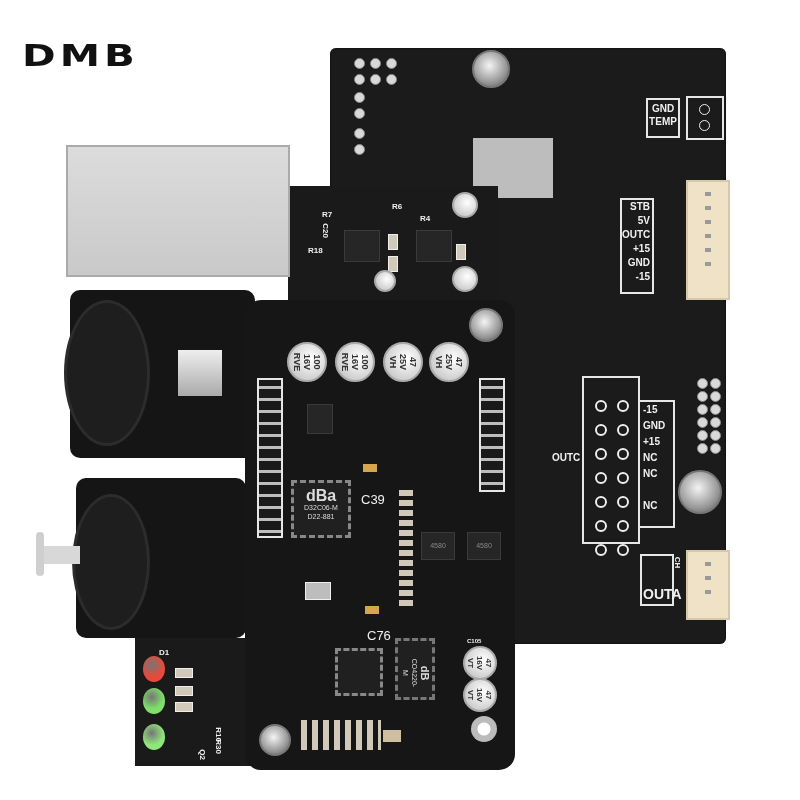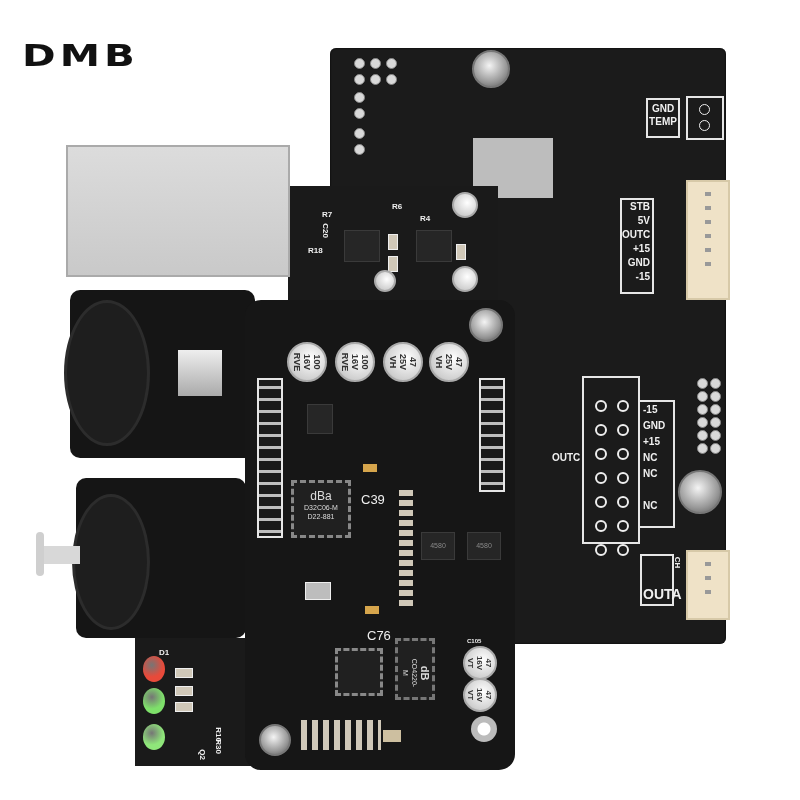--- a/index.html
+++ b/index.html
@@ -202,21 +202,21 @@
       </div>
   </div>
 
   <div class="abs box" style="left:12px;top:78px;width:22px;height:156px;background:repeating-linear-gradient(180deg,#1a1a1a 0 6px,#bdbdbd 6px 9px,#1a1a1a 9px 12px);"></div>
   <div class="abs box" style="left:234px;top:78px;width:22px;height:110px;background:repeating-linear-gradient(180deg,#1a1a1a 0 6px,#bdbdbd 6px 9px,#1a1a1a 9px 12px);"></div>
 
   <div class="abs ic" style="left:62px;top:104px;width:24px;height:28px;"></div>
   <div class="abs" style="left:118px;top:164px;width:14px;height:8px;background:#d6a54c;"></div>
 
   <div class="abs qfp" style="left:46px;top:180px;width:60px;height:58px;font-size:7px;line-height:9px;padding-top:6px;box-sizing:border-box;border:3px dashed #888;">
-    <div style="font-size:12px;font-weight:normal;line-height:14px;">dBa</div>
+    <div style="font-size:16px;font-weight:bold;line-height:14px;">dBa</div>
     <div>D32C06-M</div>
     <div>D22-881</div>
   </div>
   <div class="abs silk" style="left:116px;top:192px;font-size:13px;font-weight:normal;text-align:right;">C39</div>
 
   <div class="abs" style="left:154px;top:190px;width:14px;height:120px;background:repeating-linear-gradient(180deg,#d0c8b8 0 6px,#161616 6px 10px);"></div>
 
   <div class="abs ic" style="left:176px;top:232px;width:32px;height:26px;color:#888;font-size:7px;text-align:center;line-height:26px;">4580</div>
   <div class="abs ic" style="left:222px;top:232px;width:32px;height:26px;color:#888;font-size:7px;text-align:center;line-height:26px;">4580</div>
 

